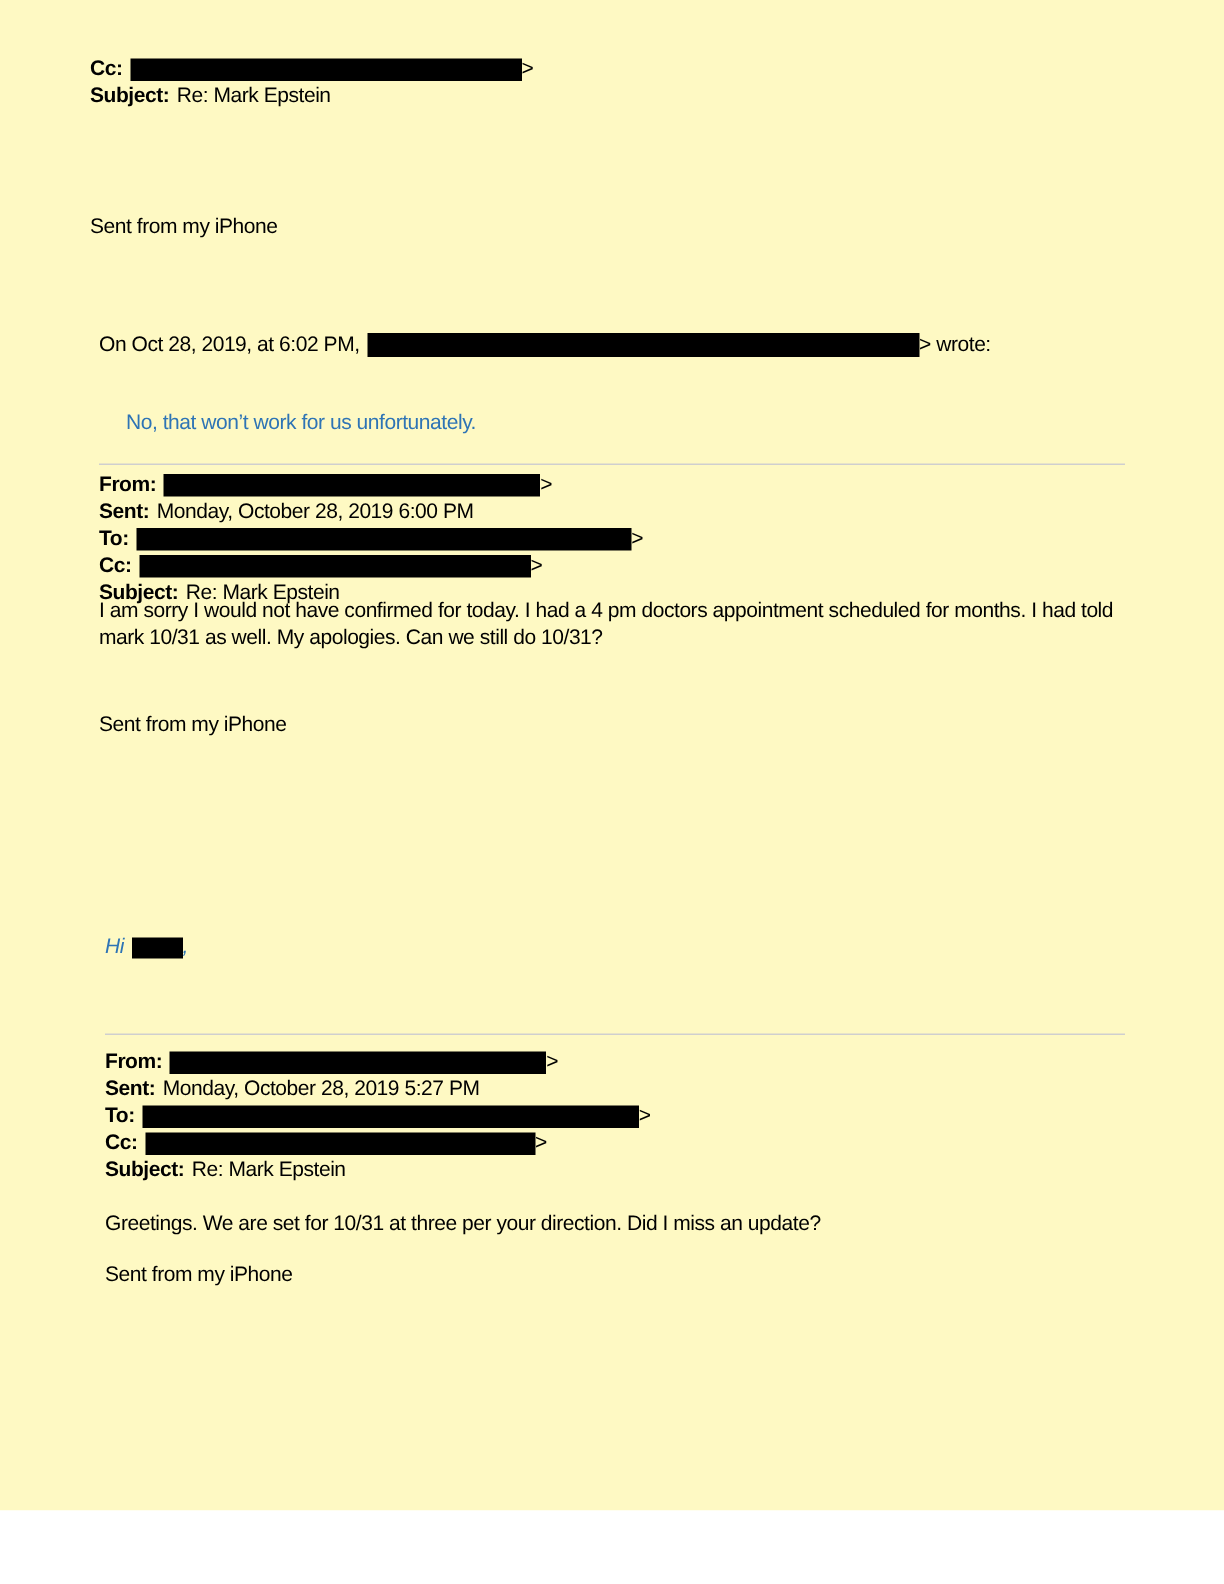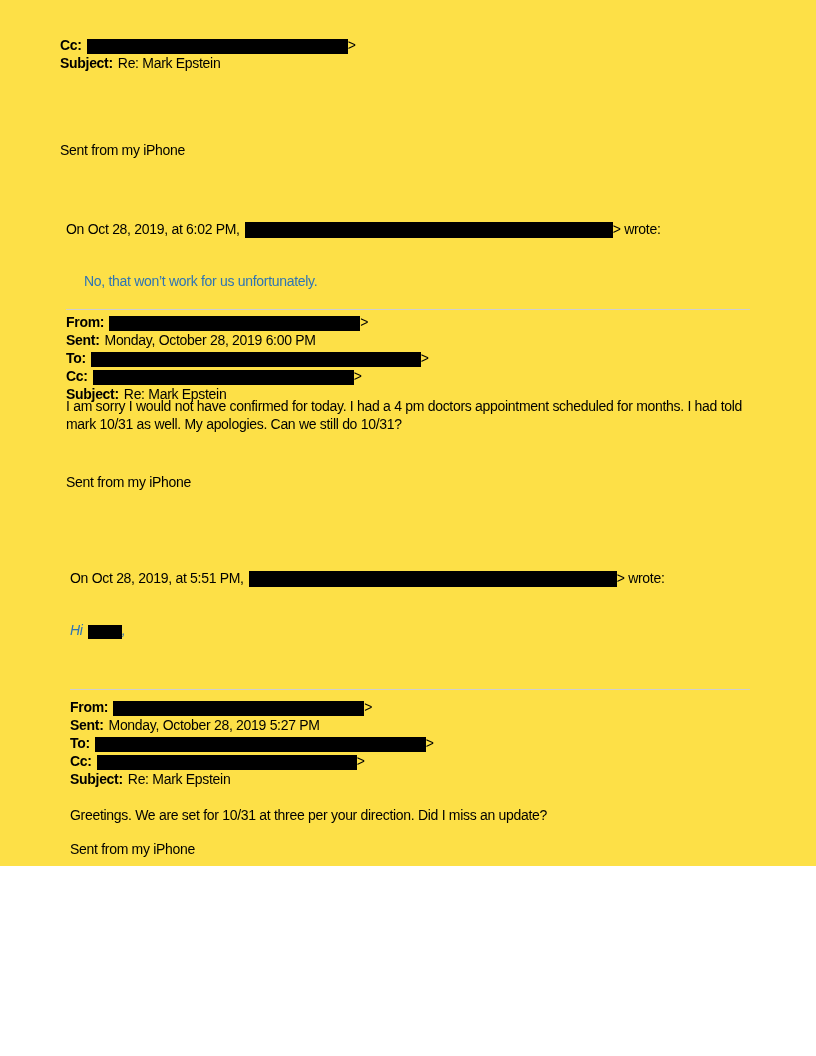--- a/index.html
+++ b/index.html
@@ -1,21 +1,21 @@
 <!DOCTYPE html>
 <html><head>
 <meta charset="utf-8">
 <style>
   * { margin: 0; padding: 0; box-sizing: border-box; }
   html, body { background: #ffffff; }
   .page {
     position: relative;
     width: 816px;
-    height: 866px;
-    background: #fde047;
+    height: 1007px;
+    background: #fef9c3;
     font-family: "Liberation Sans", "DejaVu Sans", sans-serif;
     font-size: 14px;
     line-height: 18px;
     letter-spacing: -0.3px;
     color: #000000;
     overflow: hidden;
   }
   .line { position: absolute; white-space: nowrap; }
   .wrap { position: absolute; white-space: normal; }
   .b { font-weight: bold; }
@@ -67,23 +67,20 @@
   </div>
   <div class="line" style="top:367px; left:66px;">
     <span class="b">Cc:</span><span class="sp"></span><span class="bar bar-h" style="width:261px;"></span><span>&gt;</span>
   </div>
   <div class="line" style="top:385px; left:66px;">
     <span class="b">Subject:</span><span class="sp"></span><span>Re: Mark Epstein</span>
   </div>
   <div class="wrap" style="top:397px; left:66px; width:688px;">I am sorry I would not have confirmed for today. I had a 4 pm doctors appointment scheduled for months. I had told mark 10/31 as well. My apologies. Can we still do 10/31?</div>
   <div class="line" style="top:473px; left:66px;">Sent from my iPhone</div>
 
-  <div class="line" style="top:569px; left:70px;">
-    <span>On Oct 28, 2019, at 5:51 PM,</span><span class="sp"></span><span class="bar bar-q" style="width:368px;"></span><span>&gt; wrote:</span>
-  </div>
   <div class="line blue" style="top:621px; left:70px;font-style:italic;">
     <span>Hi</span><span class="sp"></span><span class="bar bar-s" style="width:34px;"></span><span>,</span>
   </div>
 
   <div class="divider" style="top:689px; left:70px; width:680px;"></div>
 
   <div class="line" style="top:698px; left:70px;">
     <span class="b">From:</span><span class="sp"></span><span class="bar bar-h" style="width:251px;"></span><span>&gt;</span>
   </div>
   <div class="line" style="top:716px; left:70px;">

